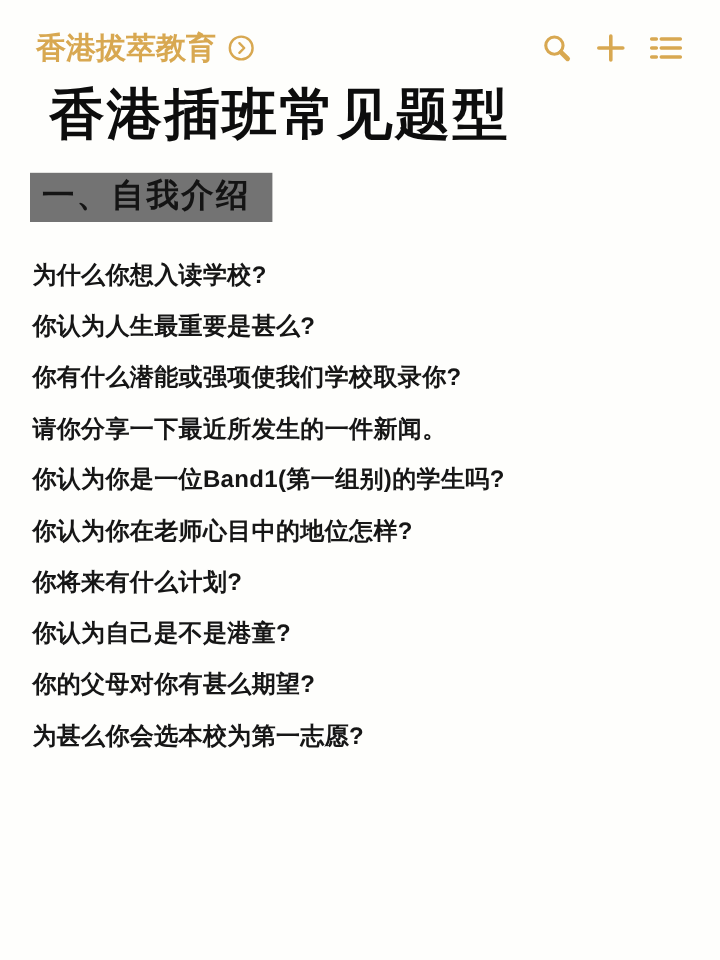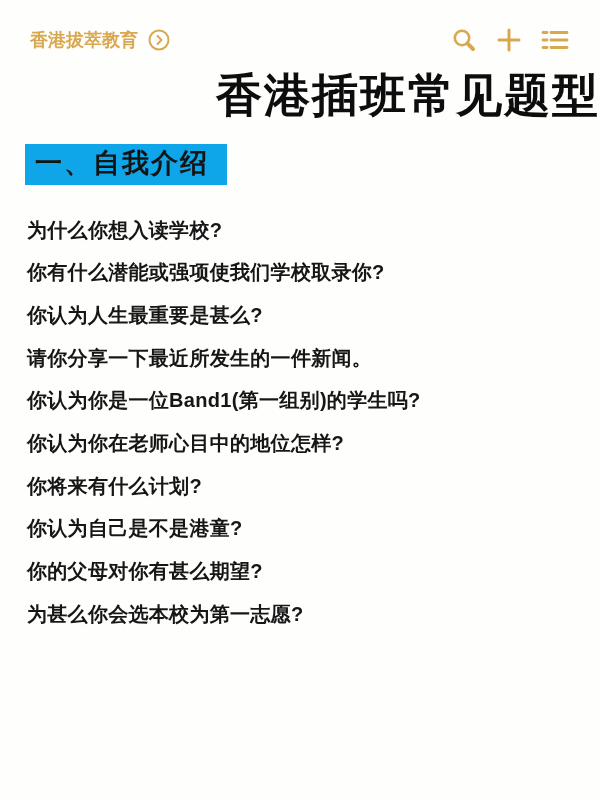--- a/index.html
+++ b/index.html
@@ -9,39 +9,40 @@
     font-family:"Liberation Sans","DejaVu Sans",sans-serif;
     color:#141414;
     overflow:hidden;
   }
   .topbar {
     display:flex; align-items:center; justify-content:space-between;
     padding:26px 30px 0 30px;
   }
   .account {
     display:flex; align-items:center; gap:9px;
-    color:#d8a851; font-size:18px; font-weight:700;
+    color:#d8a851; font-size:25px; font-weight:700;
     cursor:pointer; line-height:1;
   }
   .topbar-icons { display:flex; align-items:center; gap:17px; }
   .icon { display:block; }
   .icon svg { display:block; }
   h1.page-title {
     margin-top:16px;
-    text-align:right;
+    text-align:left;
     font-size:46px;
     font-weight:900;
     color:#0d0d0d;
     letter-spacing:2px;
     line-height:1.1;
+    padding-left:41px;
   }
   .section-label {
     display:inline-block;
     margin:23px 0 0 25px;
-    background:#0ea5e9;
+    background:#737373;
     color:#141414;
     font-size:27px;
     font-weight:800;
     line-height:1;
     padding:6px 18px 8px 10px;
     letter-spacing:2px;
   }
   ul.questions {
     list-style:none;
     margin:35px 30px 0 27px;
@@ -99,23 +100,23 @@
 
 <div>
   <span class="section-label">一、自我介绍</span>
 </div>
 
 <ul class="questions">
 
     <li>为什么你想入读学校?</li>
 
 
+    <li>你认为人生最重要是甚么?</li>
+
     <li>你有什么潜能或强项使我们学校取录你?</li>
-
-    <li>你认为人生最重要是甚么?</li>
 
     <li>请你分享一下最近所发生的一件新闻。</li>
 
     <li>你认为你是一位Band1(第一组别)的学生吗?</li>
 
     <li>你认为你在老师心目中的地位怎样?</li>
 
 
     <li>你将来有什么计划?</li>
 

